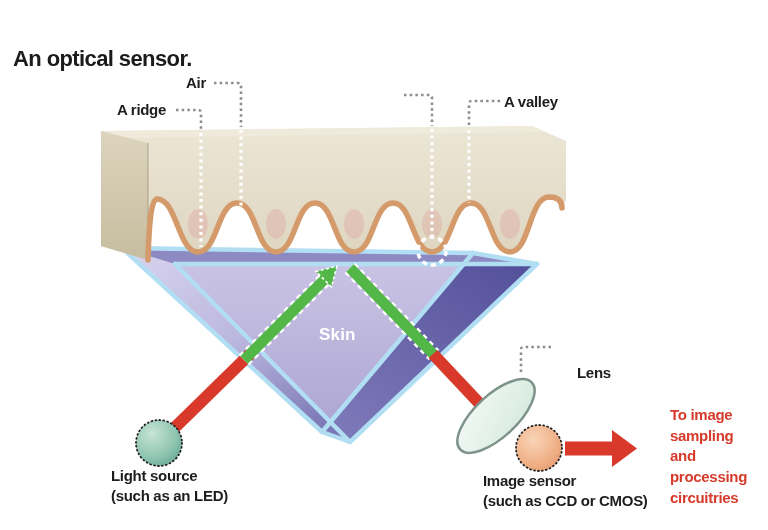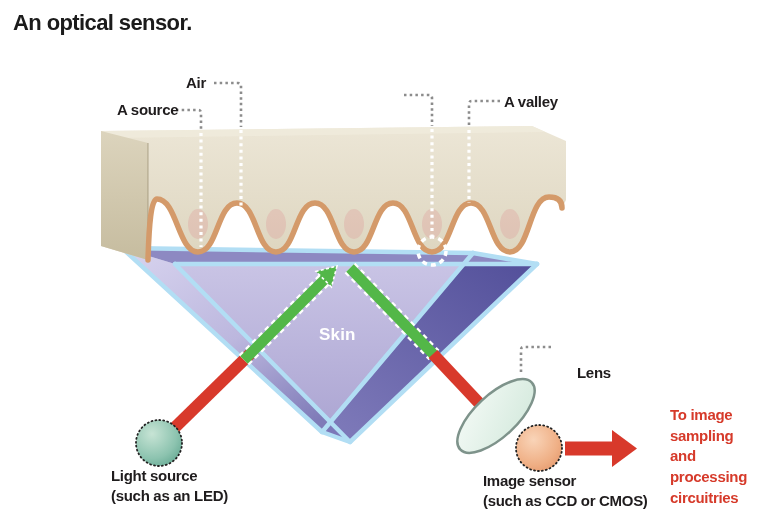--- a/index.html
+++ b/index.html
@@ -5,21 +5,21 @@
   html,body{margin:0;padding:0;background:#fff;}
   .canvas{
     position:relative;width:768px;height:530px;background:#fff;overflow:hidden;
     font-family:"Liberation Sans","DejaVu Sans",sans-serif;
   }
   .canvas svg{position:absolute;left:0;top:0;}
   .lbl{
     position:absolute;font-weight:bold;color:#1f1c1d;font-size:15px;
     letter-spacing:-0.3px;white-space:pre-line;line-height:1.3;
   }
-  .title{font-size:22px;letter-spacing:-0.6px;color:#1b1b1b;}
+  .title{font-size:22px;letter-spacing:-0.6px;color:#1b1b1b;margin-top:36px;}
   .white{color:#ffffff;font-size:17px;letter-spacing:0.2px;}
   .red{color:var(--red_text,#d63a2a);line-height:1.38;margin-left:28px;}
 </style>
 </head>
 <body>
 
 <div class="canvas">
 
   <svg width="768" height="530" viewBox="0 0 768 530">
     <defs>
@@ -137,21 +137,21 @@
     <ellipse cx="496" cy="416" rx="49" ry="21" transform="rotate(-43 496 416)" fill="url(#gLens)" stroke="#7e938b" stroke-width="2.5"></ellipse>
     <circle cx="539" cy="448" r="23" fill="url(#gCcd)" stroke="#222222" stroke-width="1.8" stroke-dasharray="1 3" stroke-linecap="round"></circle>
 
     <g fill="#d8392b">
       <rect x="565" y="441.5" width="48" height="14"></rect>
       <polygon points="612,430 637,448.5 612,467"></polygon>
     </g>
   </svg>
 
   <div class="lbl title" style="left:13px;top:9px;">An optical sensor.</div>
-  <div class="lbl" style="left:117px;top:100px;">A source</div>
+  <div class="lbl" style="left:117px;top:100px;">A ridge</div>
   <div class="lbl" style="left:186px;top:73px;">Air</div>
   <div class="lbl" style="left:504px;top:92px;">A valley</div>
   <div class="lbl white" style="left:319px;top:324px;">Skin</div>
   <div class="lbl" style="left:577px;top:335px;margin-top:28px;">Lens</div>
   <div class="lbl" style="left:111px;top:466px;">Light source
 (such as an LED)</div>
   <div class="lbl" style="left:483px;top:471px;">Image sensor
 (such as CCD or CMOS)</div>
   <div class="lbl red" style="left:642px;top:405px;">To image
 sampling

